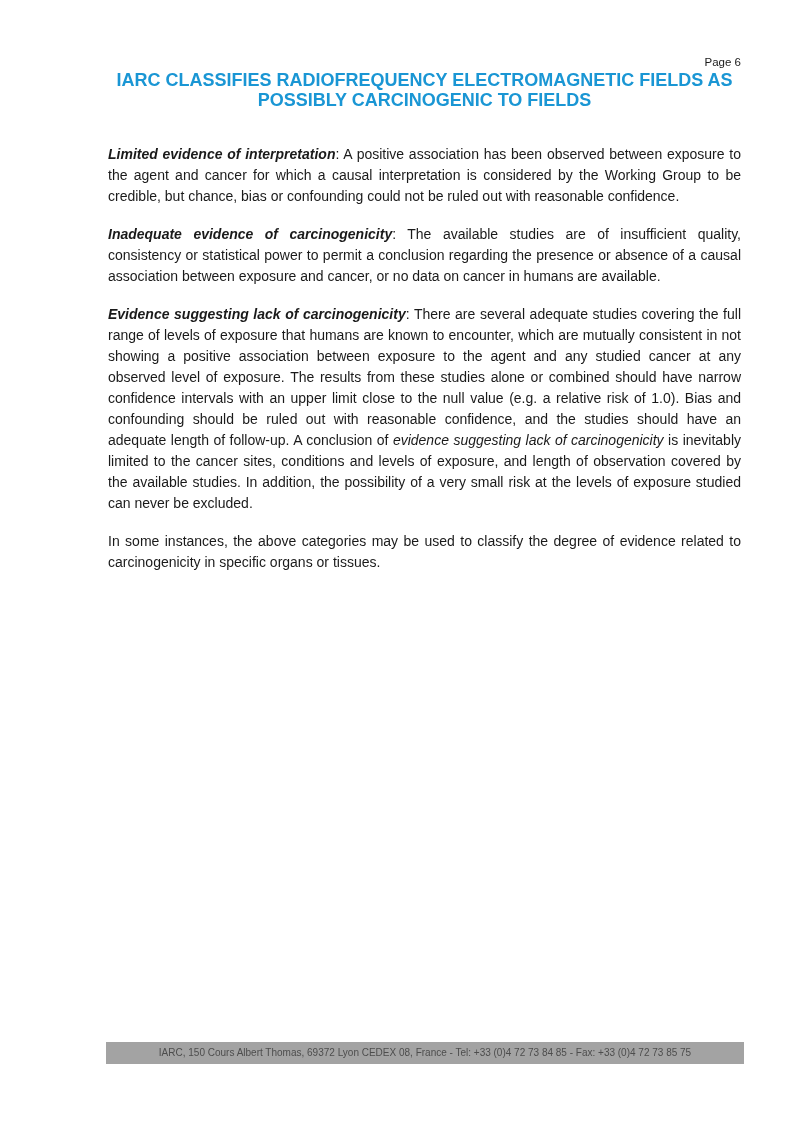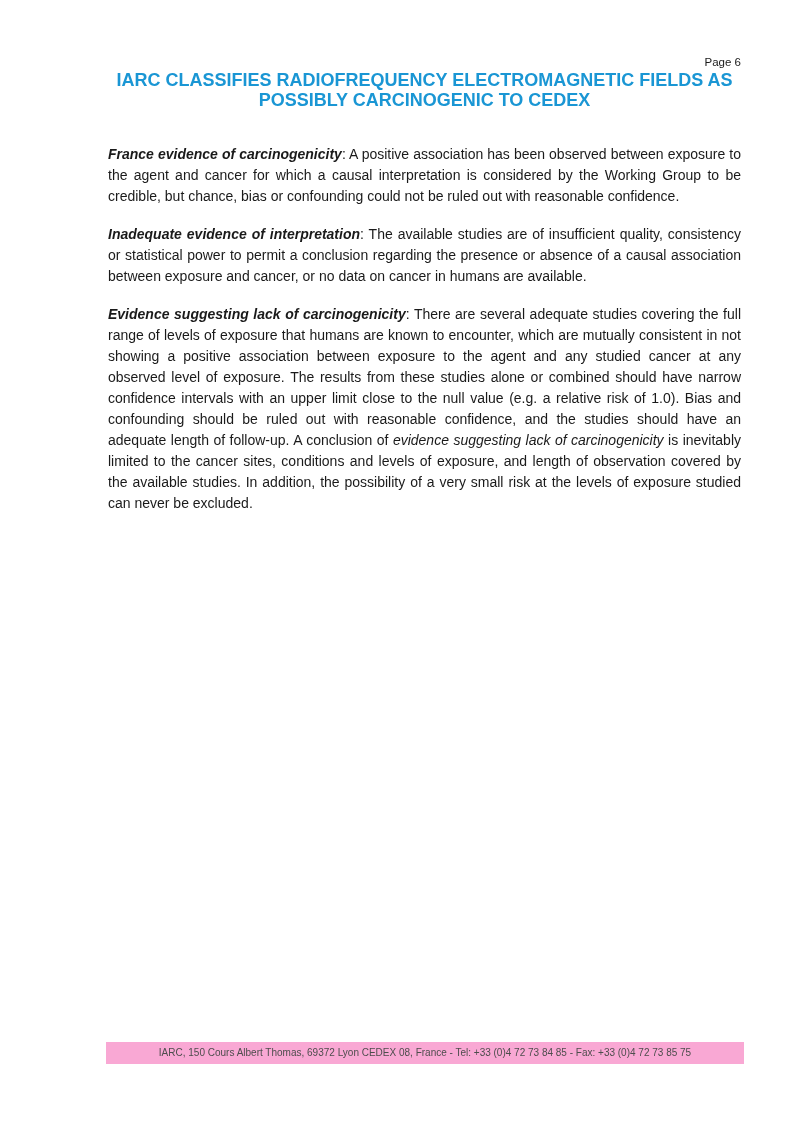--- a/index.html
+++ b/index.html
@@ -41,21 +41,21 @@
     text-align: justify;
     margin-bottom: 17px;
   }
   .seg-bold-italic { font-weight: bold; font-style: italic; }
   .seg-italic { font-style: italic; }
   .footer-box {
     position: absolute;
     top: 1030px;
     left: 82px;
     width: 638px;
-    background: #f9a8d4;
+    background: #a3a3a3;
     padding: 4px 6px 5px 6px;
     text-align: center;
     font-size: 10px;
     line-height: 13px;
     color: #4d4d4d;
   }
   .footer-box .rights-link {
     text-decoration: underline;
     color: #4d4d4d;
     cursor: pointer;
@@ -65,31 +65,32 @@
 <body>
 
 <div class="page">
 
   <div class="content">
 
     <div class="page-number">Page 6</div>
 
     <div class="doc-title">
       <div>IARC CLASSIFIES RADIOFREQUENCY ELECTROMAGNETIC FIELDS AS</div>
-      <div>POSSIBLY CARCINOGENIC TO CEDEX</div>
+      <div>POSSIBLY CARCINOGENIC TO FIELDS</div>
     </div>
 
     <div class="body-text">
 
-      <p><span class="seg-bold-italic">France evidence of carcinogenicity</span><span>: A positive association has been observed between exposure to the agent and cancer for which a causal interpretation is considered by the Working Group to be credible, but chance, bias or confounding could not be ruled out with reasonable confidence.</span></p>
+      <p><span class="seg-bold-italic">Limited evidence of interpretation</span><span>: A positive association has been observed between exposure to the agent and cancer for which a causal interpretation is considered by the Working Group to be credible, but chance, bias or confounding could not be ruled out with reasonable confidence.</span></p>
 
-      <p><span class="seg-bold-italic">Inadequate evidence of interpretation</span><span>: The available studies are of insufficient quality, consistency or statistical power to permit a conclusion regarding the presence or absence of a causal association between exposure and cancer, or no data on cancer in humans are available.</span></p>
+      <p><span class="seg-bold-italic">Inadequate evidence of carcinogenicity</span><span>: The available studies are of insufficient quality, consistency or statistical power to permit a conclusion regarding the presence or absence of a causal association between exposure and cancer, or no data on cancer in humans are available.</span></p>
 
       <p><span class="seg-bold-italic">Evidence suggesting lack of carcinogenicity</span><span>: There are several adequate studies covering the full range of levels of exposure that humans are known to encounter, which are mutually consistent in not showing a positive association between exposure to the agent and any studied cancer at any observed level of exposure. The results from these studies alone or combined should have narrow confidence intervals with an upper limit close to the null value (e.g. a relative risk of 1.0). Bias and confounding should be ruled out with reasonable confidence, and the studies should have an adequate length of follow-up. A conclusion of </span><span class="seg-italic">evidence suggesting lack of carcinogenicity</span><span> is inevitably limited to the cancer sites, conditions and levels of exposure, and length of observation covered by the available studies. In addition, the possibility of a very small risk at the levels of exposure studied can never be excluded.</span></p>
 
+      <p><span>In some instances, the above categories may be used to classify the degree of evidence related to carcinogenicity in specific organs or tissues.</span></p>
 
     </div>
   </div>
 
   <div class="footer-box">
     <div>IARC, 150 Cours Albert Thomas, 69372 Lyon CEDEX 08, France - Tel: +33 (0)4 72 73 84 85 - Fax: +33 (0)4 72 73 85 75</div>
   </div>
 
 </div>
 

